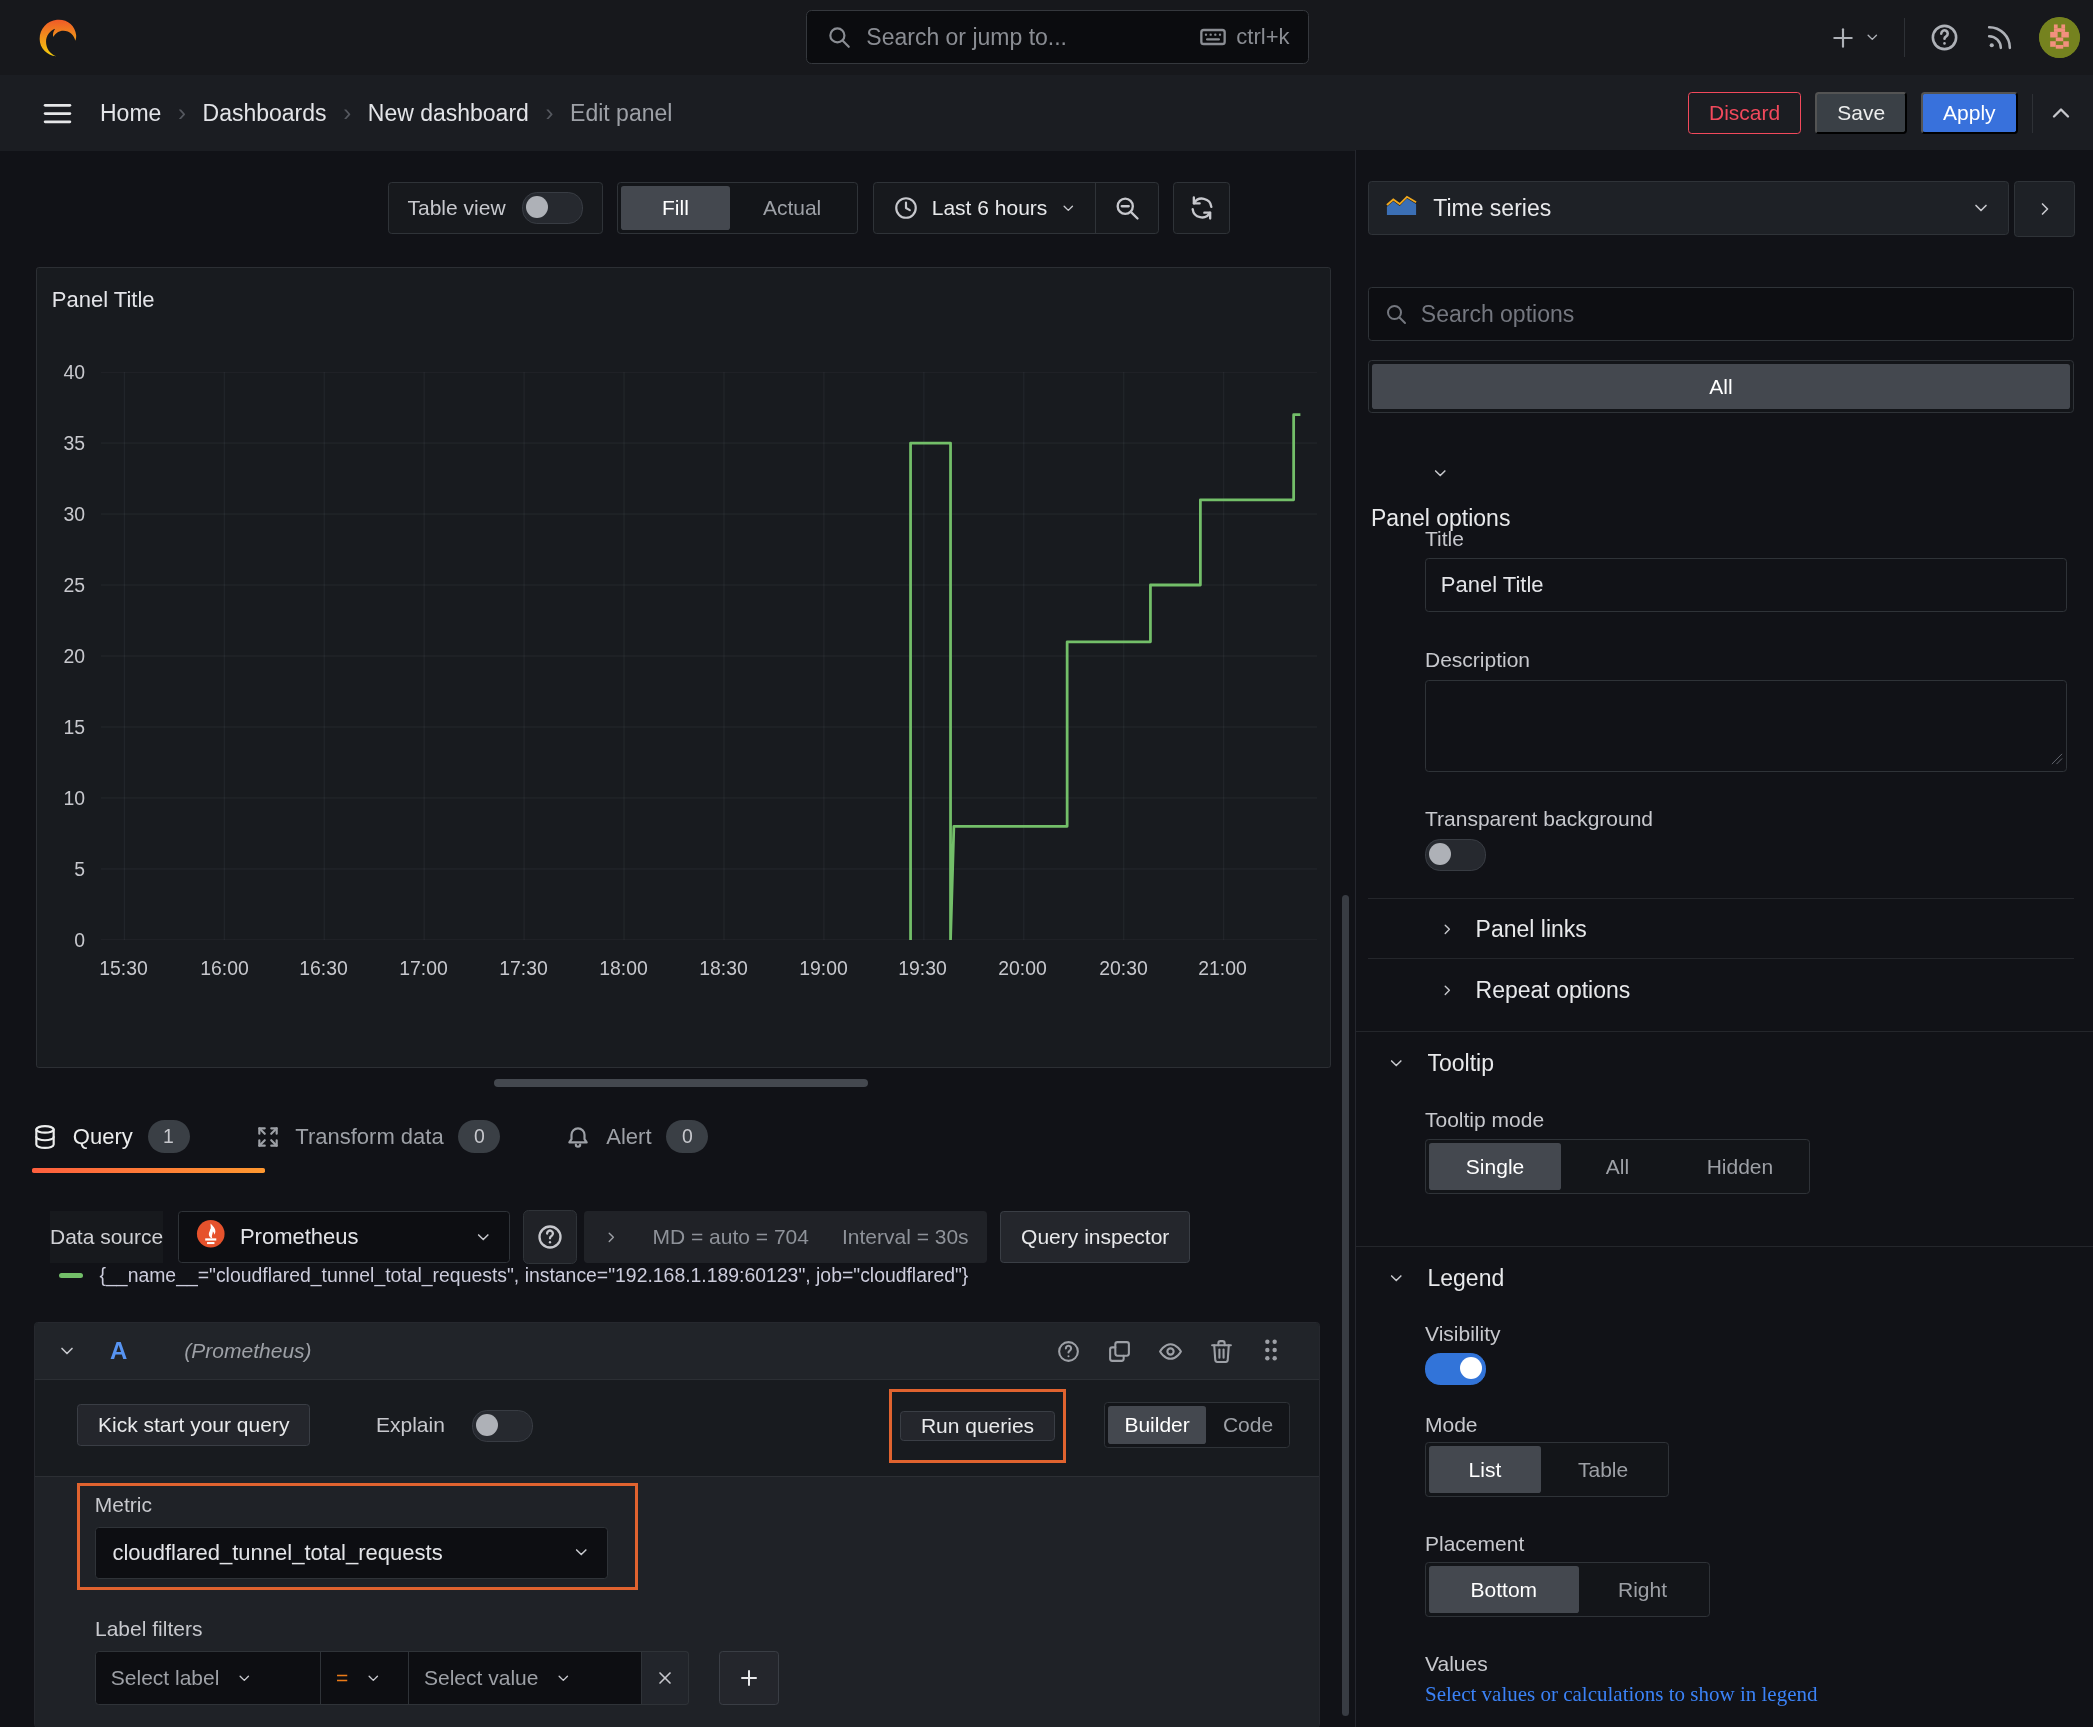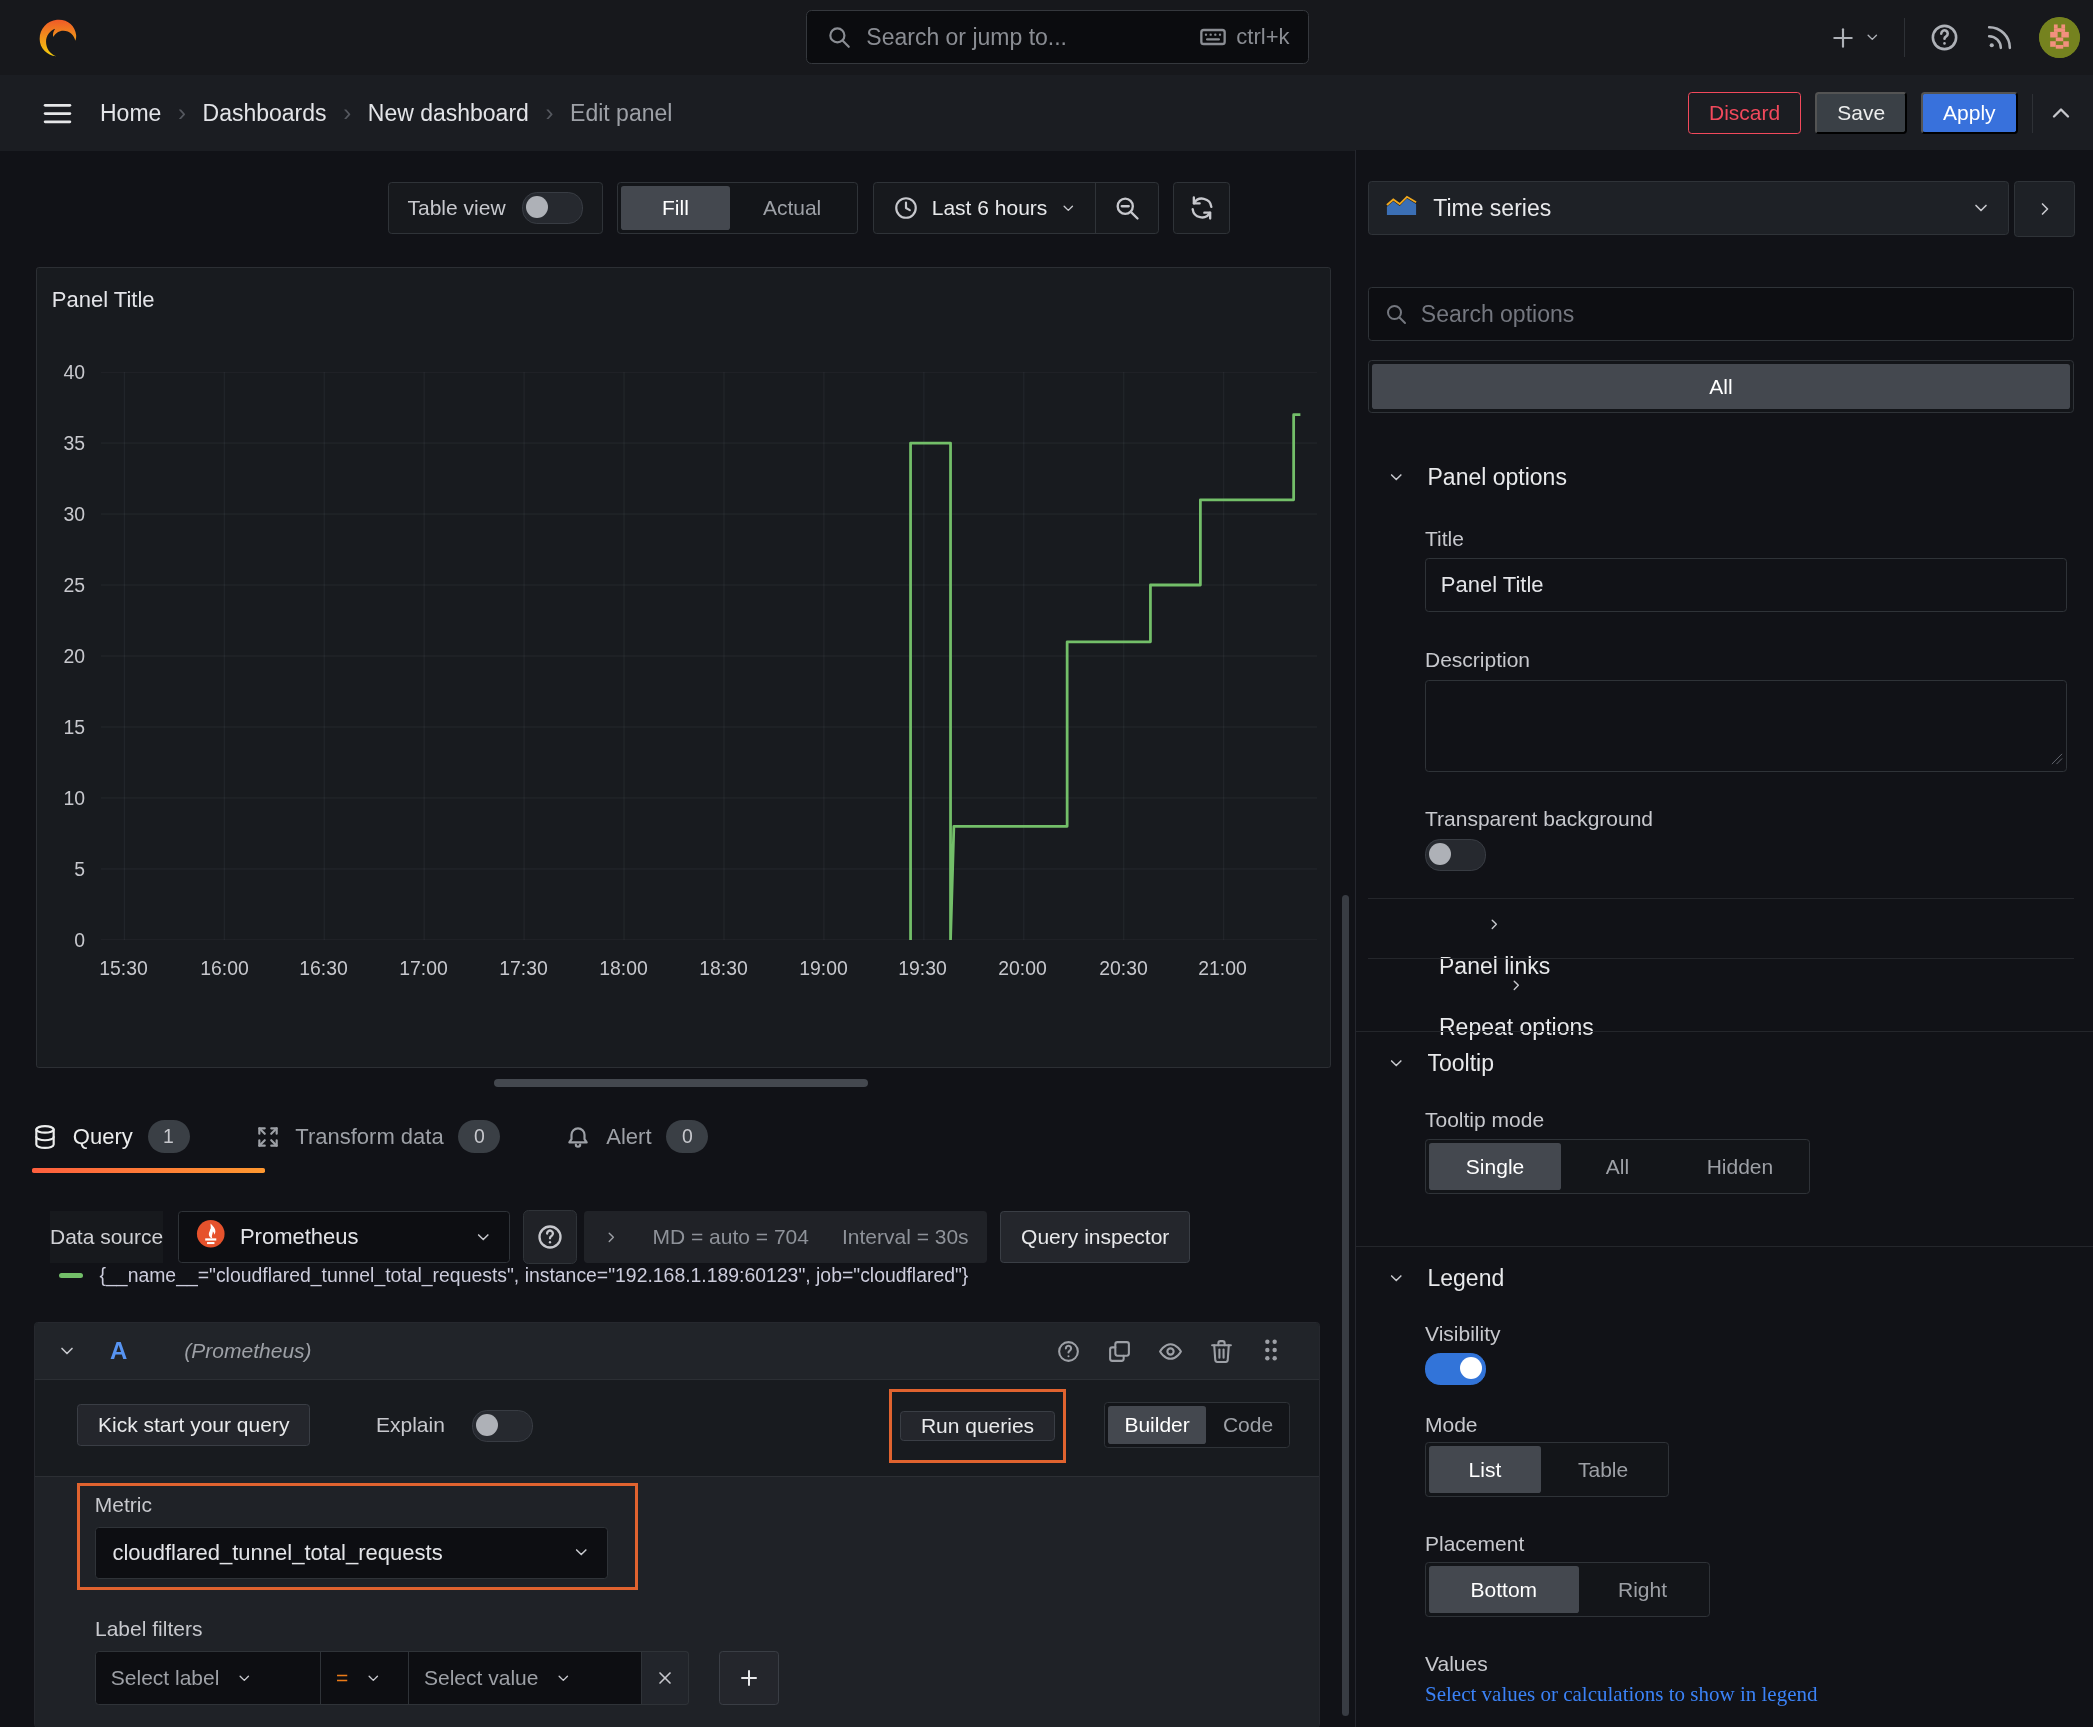--- a/index.html
+++ b/index.html
@@ -117,21 +117,21 @@
   #optsearch .ph{font-size:23px;margin-left:13px;}
   #ovtabs{position:absolute;left:12px;top:210px;width:706px;height:53px;}
   #ovtabs .opt{flex:1;}
   .sechead{position:absolute;display:flex;align-items:center;gap:22px;font-size:23px;font-weight:500;color:#e8e9eb;cursor:pointer;}
   .sechead .chev{color:#c7c8cd;}
   .optlabel{position:absolute;font-size:21px;color:#c7c8cd;}
   .optinput{position:absolute;height:54px;background:#111217;border:0.9px solid #2f3338;border-radius:3.7px;
     color:#e3e4e8;font-size:22px;padding:0 14.8px;box-sizing:border-box;font-family:"Liberation Sans",sans-serif;}
   textarea.optinput{resize:none;padding-top:11px;}
   .divider{position:absolute;height:0.9px;background:#24262b;}
-  .collapserow{position:absolute;display:flex;align-items:center;gap:20px;font-size:23px;font-weight:500;color:#e8e9eb;cursor:pointer;flex-direction:column;}
+  .collapserow{position:absolute;display:flex;align-items:center;gap:20px;font-size:23px;font-weight:500;color:#e8e9eb;cursor:pointer;}
   .helptext{position:absolute;font-size:21px;color:#3b82f6;font-family:Liberation Serif, serif;}
   .resize-corner{position:absolute;right:3.7px;bottom:3.7px;color:#6a6e76;}
 </style>
 </head>
 <body>
 
 <header id="topbar">
   <span id="logo">
     <svg width="42" height="42" viewBox="0 0 46 46">
       <defs>
@@ -549,21 +549,21 @@
             <line x1="15.5" y1="15.5" x2="21" y2="21"></line>
           </svg>
     </span>
     <span class="ph">Search options</span>
   </div>
 
   <div id="ovtabs" class="seg">
     <span class="opt sel">All</span>
   </div>
 
-  <div class="sechead" style="left:31px;top:314px;">
+  <div class="sechead" style="left:15px;top:314px;flex-direction:column;">
     <svg class="ic chev" width="18.5" height="18.5" viewBox="0 0 24 24">
           <polyline points="6,9 12,15 18,9"></polyline>
         </svg>
     <span>Panel options</span>
   </div>
   <span class="optlabel" style="left:69px;top:377px;">Title</span>
   <input class="optinput" style="left: 69px; top: 408px; width: 642px;" value="Panel Title">
   <span class="optlabel" style="left:69px;top:498px;">Description</span>
   <div style="position:absolute;left:69px;top:530px;width:642px;height:92px;">
     <textarea class="optinput" style="left: 0px; top: 0px; width: 642px; height: 92px;"></textarea>

